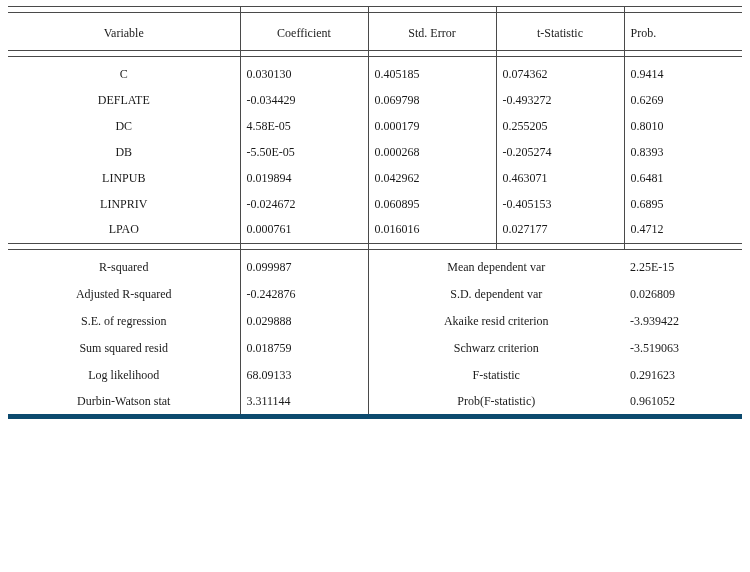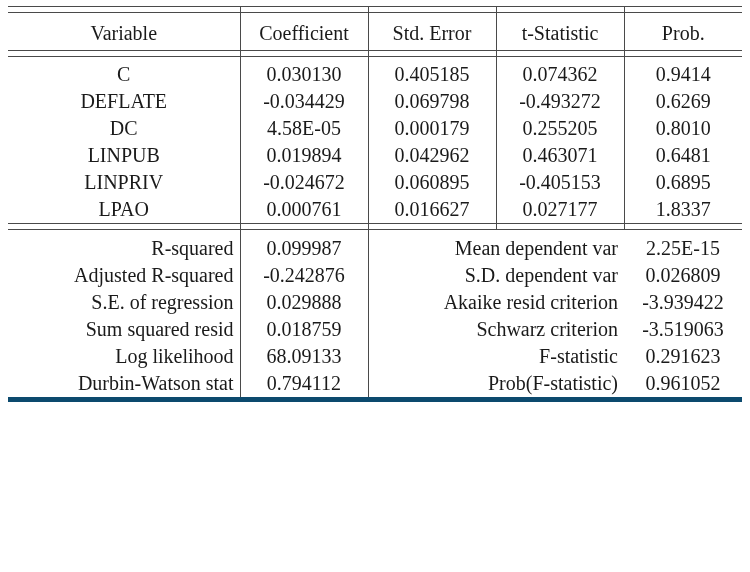--- a/index.html
+++ b/index.html
@@ -18,21 +18,21 @@
     position: relative;
     width: 750px;
     height: 572px;
     box-sizing: border-box;
     padding: 6px 8px 8px 8px;
   }
   table.eviews {
     border-collapse: collapse;
     width: 734px;
     table-layout: fixed;
-    font-size: 20px;
+    font-size: 12px;
   }
   table.eviews td {
     padding: 1px 6px;
     vertical-align: middle;
     line-height: 1.25;
     white-space: nowrap;
     overflow: hidden;
   }
   
   col.c-var    { width: 232px; }
@@ -40,22 +40,22 @@
   col.c-se     { width: 128px; }
   col.c-t      { width: 128px; }
   col.c-p      { width: 118px; }
 
   
   .bt  { border-top: 1px solid #4a4a4a; }
   .bb  { border-bottom: 5px solid #0c4a6e; }
   .br  { border-right: 1px solid #4a4a4a; }
 
   .ctr { text-align: center; }
-  .rgt { text-align: center; }
-  .lft { text-align: right; }
+  .rgt { text-align: left; }
+  .lft { text-align: center; }
   .row-n { height: 26px; }
   .row-b { height: 27px; }
 
   .hdr td { height: 30px; }
 
   
   .rule-a { height: 6px; }
   .rule-b { height: 5px; }
 </style>
 </head>
@@ -126,39 +126,46 @@
         <td class="rgt">0.6269</td>
       </tr>
       <tr class="row-n">
         <td class="ctr br">DC</td>
         <td class="rgt br">4.58E-05</td>
         <td class="rgt br">0.000179</td>
         <td class="rgt br">0.255205</td>
         <td class="rgt">0.8010</td>
       </tr>
       <tr class="row-n">
+        <td class="ctr br">DB</td>
+        <td class="rgt br">-5.50E-05</td>
+        <td class="rgt br">0.000268</td>
+        <td class="rgt br">-0.205274</td>
+        <td class="rgt">0.8393</td>
+      </tr>
+      <tr class="row-n">
         <td class="ctr br">LINPUB</td>
         <td class="rgt br">0.019894</td>
         <td class="rgt br">0.042962</td>
         <td class="rgt br">0.463071</td>
         <td class="rgt">0.6481</td>
       </tr>
       <tr class="row-n">
         <td class="ctr br">LINPRIV</td>
         <td class="rgt br">-0.024672</td>
         <td class="rgt br">0.060895</td>
         <td class="rgt br">-0.405153</td>
         <td class="rgt">0.6895</td>
       </tr>
       <tr class="row-n">
         <td class="ctr br">LPAO</td>
         <td class="rgt br">0.000761</td>
-        <td class="rgt br">0.016627</td>
+        <td class="rgt br">0.016016</td>
         <td class="rgt br">0.027177</td>
-        <td class="rgt">1.8337</td>
+        <td class="rgt">0.4712</td>
       </tr>
 
       <tr class="rule-a">
         <td class="bt br"></td>
         <td class="bt br"></td>
         <td class="bt br"></td>
         <td class="bt br"></td>
         <td class="bt"></td>
       </tr>
       <tr class="rule-b">
@@ -193,21 +200,21 @@
         <td class="rgt">-3.519063</td>
       </tr>
       <tr class="row-b">
         <td class="lft br">Log likelihood</td>
         <td class="rgt br">68.09133</td>
         <td class="lft" colspan="2">F-statistic</td>
         <td class="rgt">0.291623</td>
       </tr>
       <tr class="row-b">
         <td class="lft br bb">Durbin-Watson stat</td>
-        <td class="rgt br bb">0.794112</td>
+        <td class="rgt br bb">3.311144</td>
         <td class="lft bb" colspan="2">Prob(F-statistic)</td>
         <td class="rgt bb">0.961052</td>
       </tr>
 
     </tbody>
   </table>
 
 </div>
 
 </body></html>

